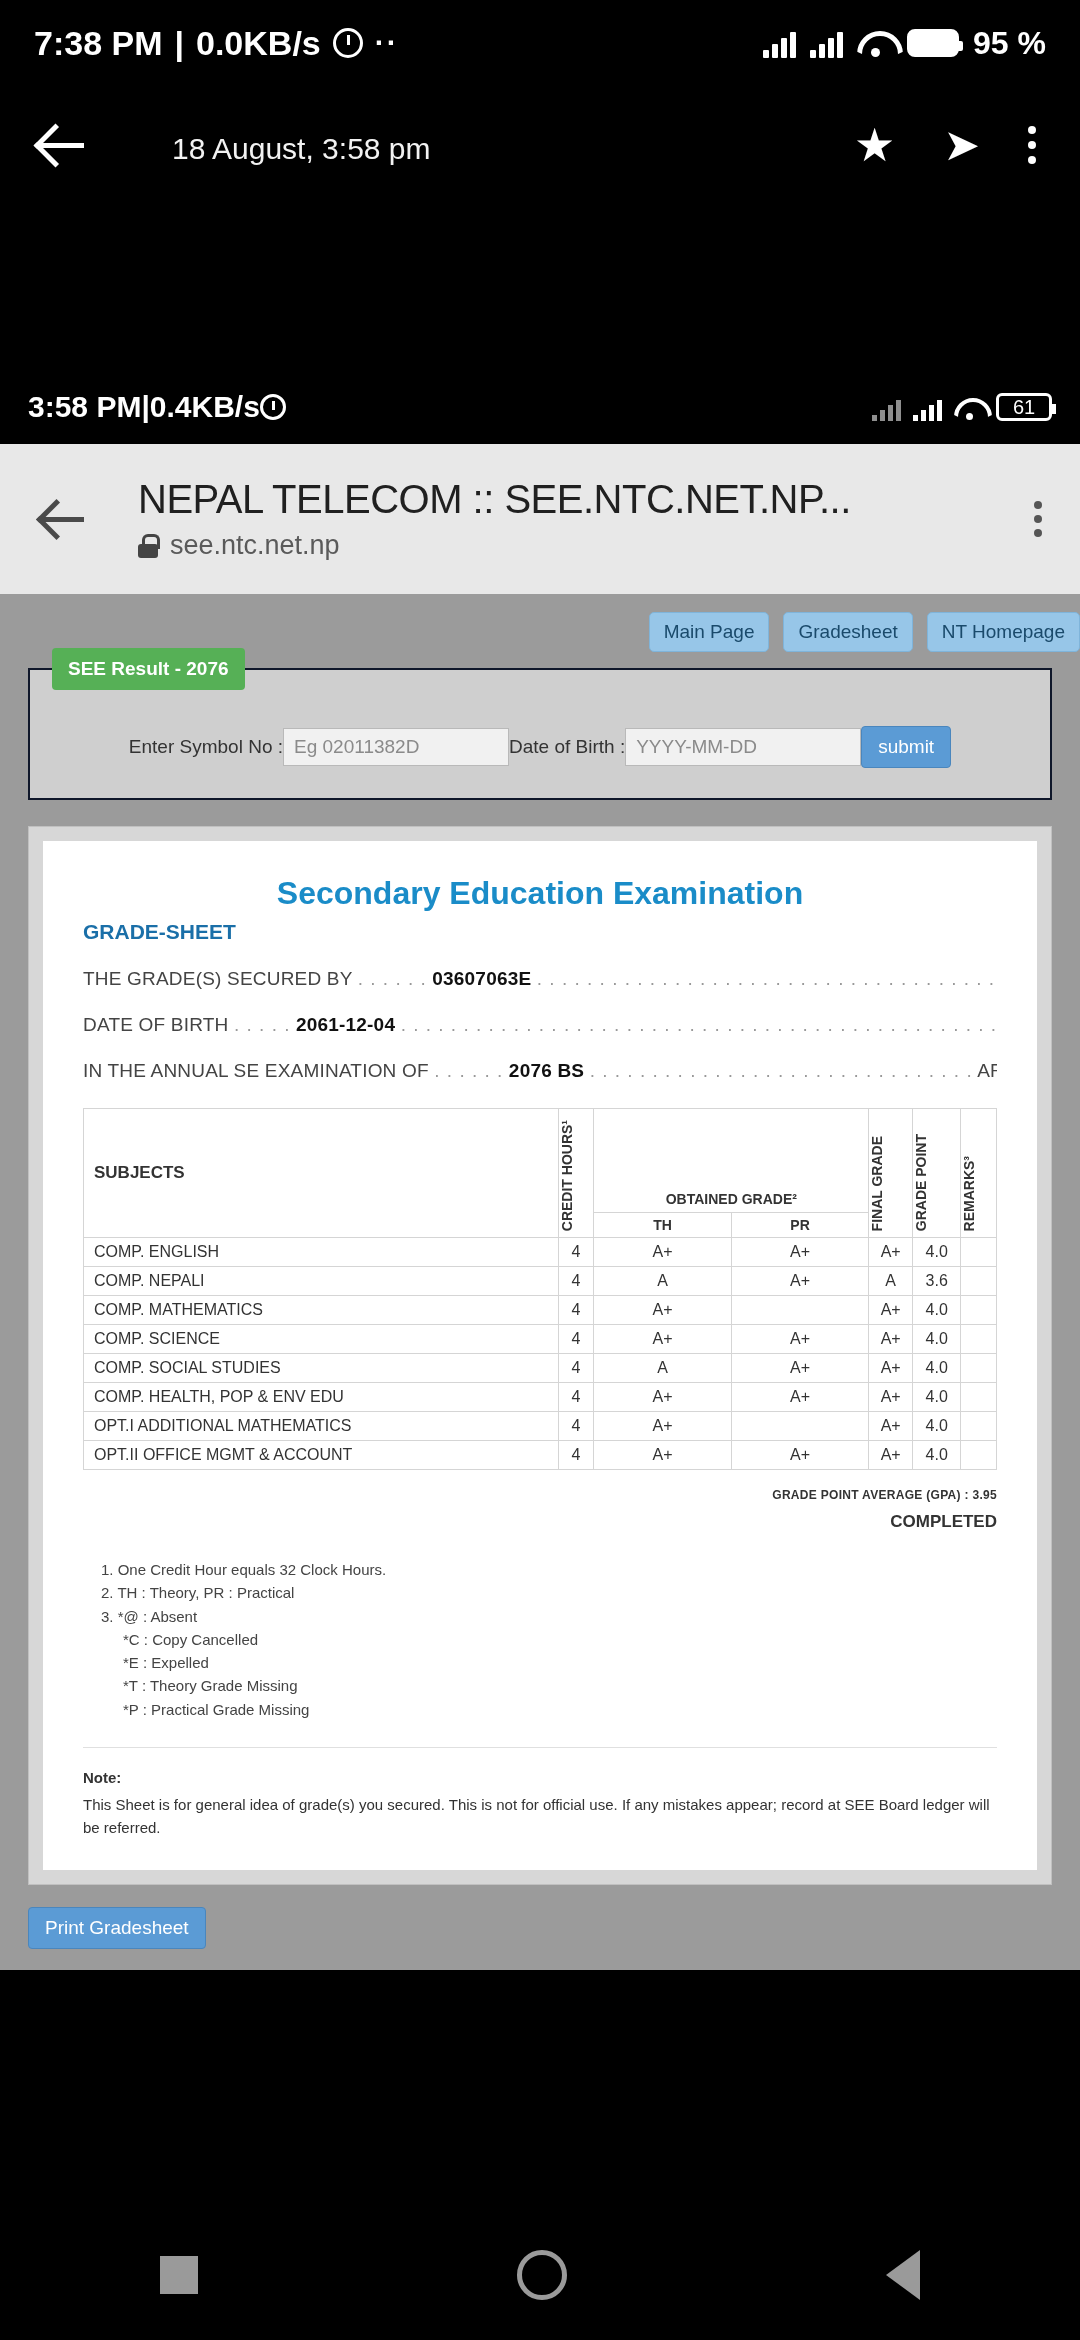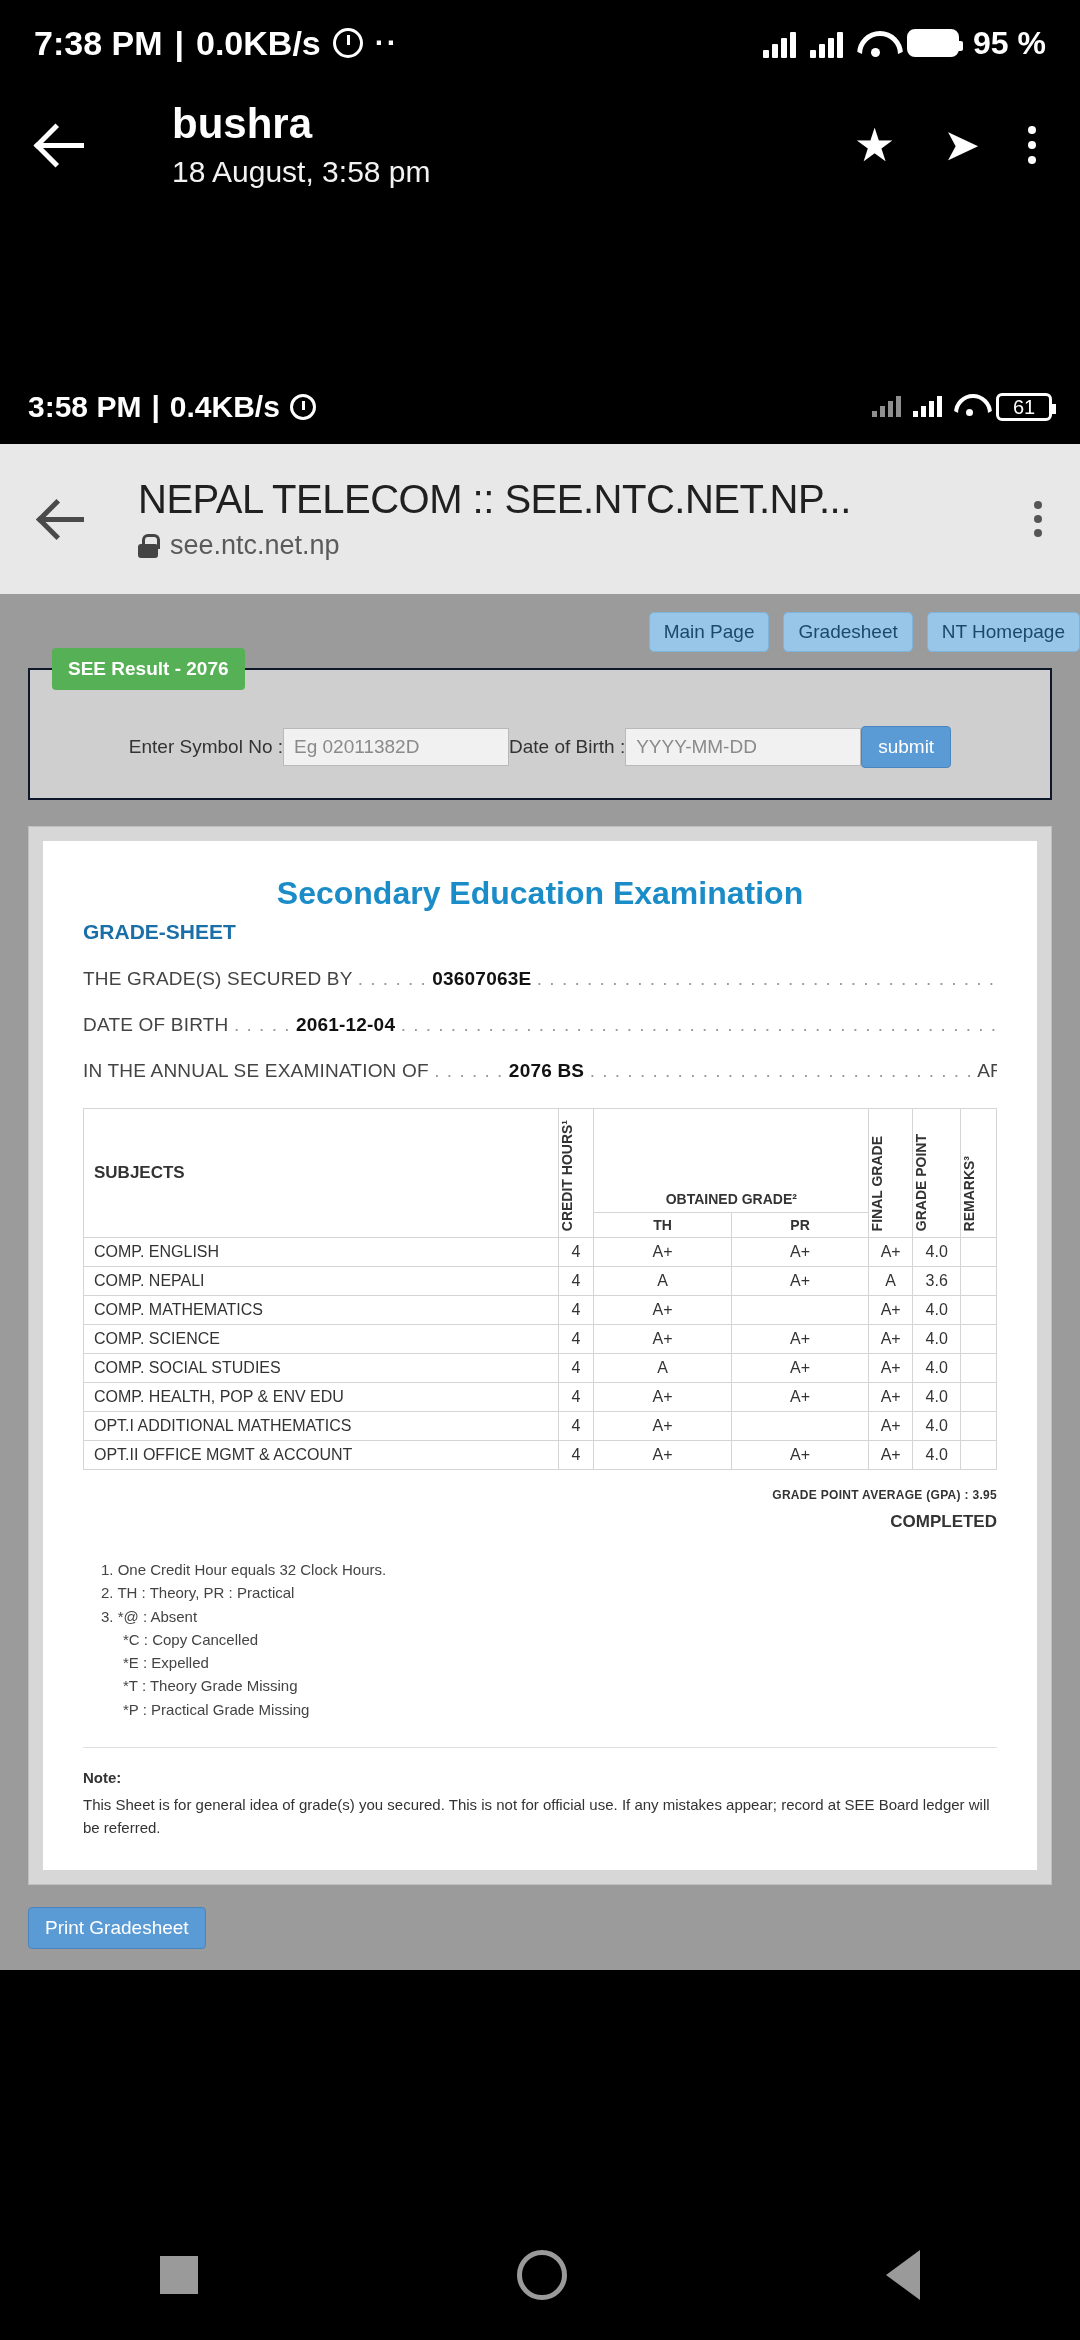--- a/index.html
+++ b/index.html
@@ -58,22 +58,22 @@
   .kebab { display: flex; flex-direction: column; gap: 7px; align-items: center; }
   .kebab i { width: 8px; height: 8px; background: #fff; border-radius: 50%; display: block; }
 
   
   .inner-shot { position: absolute; left: 0; top: 370px; width: 1080px; height: 1600px; background: #fff; }
 
   .inner-status {
     height: 74px; background: #000; color: #fff; display: flex; align-items: center;
     justify-content: space-between; padding: 0 28px;
   }
-  .is-left { display: flex; align-items: center; gap: 10px; font-size: 30px; font-weight: bold; }
-  .is-right { display: flex; align-items: flex-start; gap: 12px; }
+  .is-left { display: flex; align-items: center; font-size: 30px; font-weight: bold; }
+  .is-right { display: flex; align-items: flex-end; gap: 12px; }
   .is-bars { display: flex; align-items: flex-end; gap: 3px; height: 24px; }
   .is-bars i { width: 5px; background: #8f8f8f; display: block; }
   .is-bars i:nth-child(1) { height: 6px; }
   .is-bars i:nth-child(2) { height: 11px; }
   .is-bars i:nth-child(3) { height: 16px; }
   .is-bars i:nth-child(4) { height: 21px; }
   .is-bars.bright i { background: #fff; }
   .is-wifi { width: 30px; height: 24px; position: relative; }
   .is-wifi::before {
     content: ""; position: absolute; left: 0; top: 1px; width: 30px; height: 30px;
@@ -202,21 +202,20 @@
         </span>
       <span class="wifi"></span>
       <span class="batt"></span>
       <span class="pct">95 %</span>
     </div>
   </div>
 
   <div class="viewer-header">
     <div class="back-arrow"></div>
     <div class="vh-titles">
-      <div class="vh-title">bushra</div>
       <div class="vh-sub">18 August, 3:58 pm</div>
     </div>
     <div class="vh-actions">
       <span class="star">★</span>
       <span class="share">➤</span>
       <span class="kebab">
           <i></i>
           <i></i>
           <i></i>
         </span>

